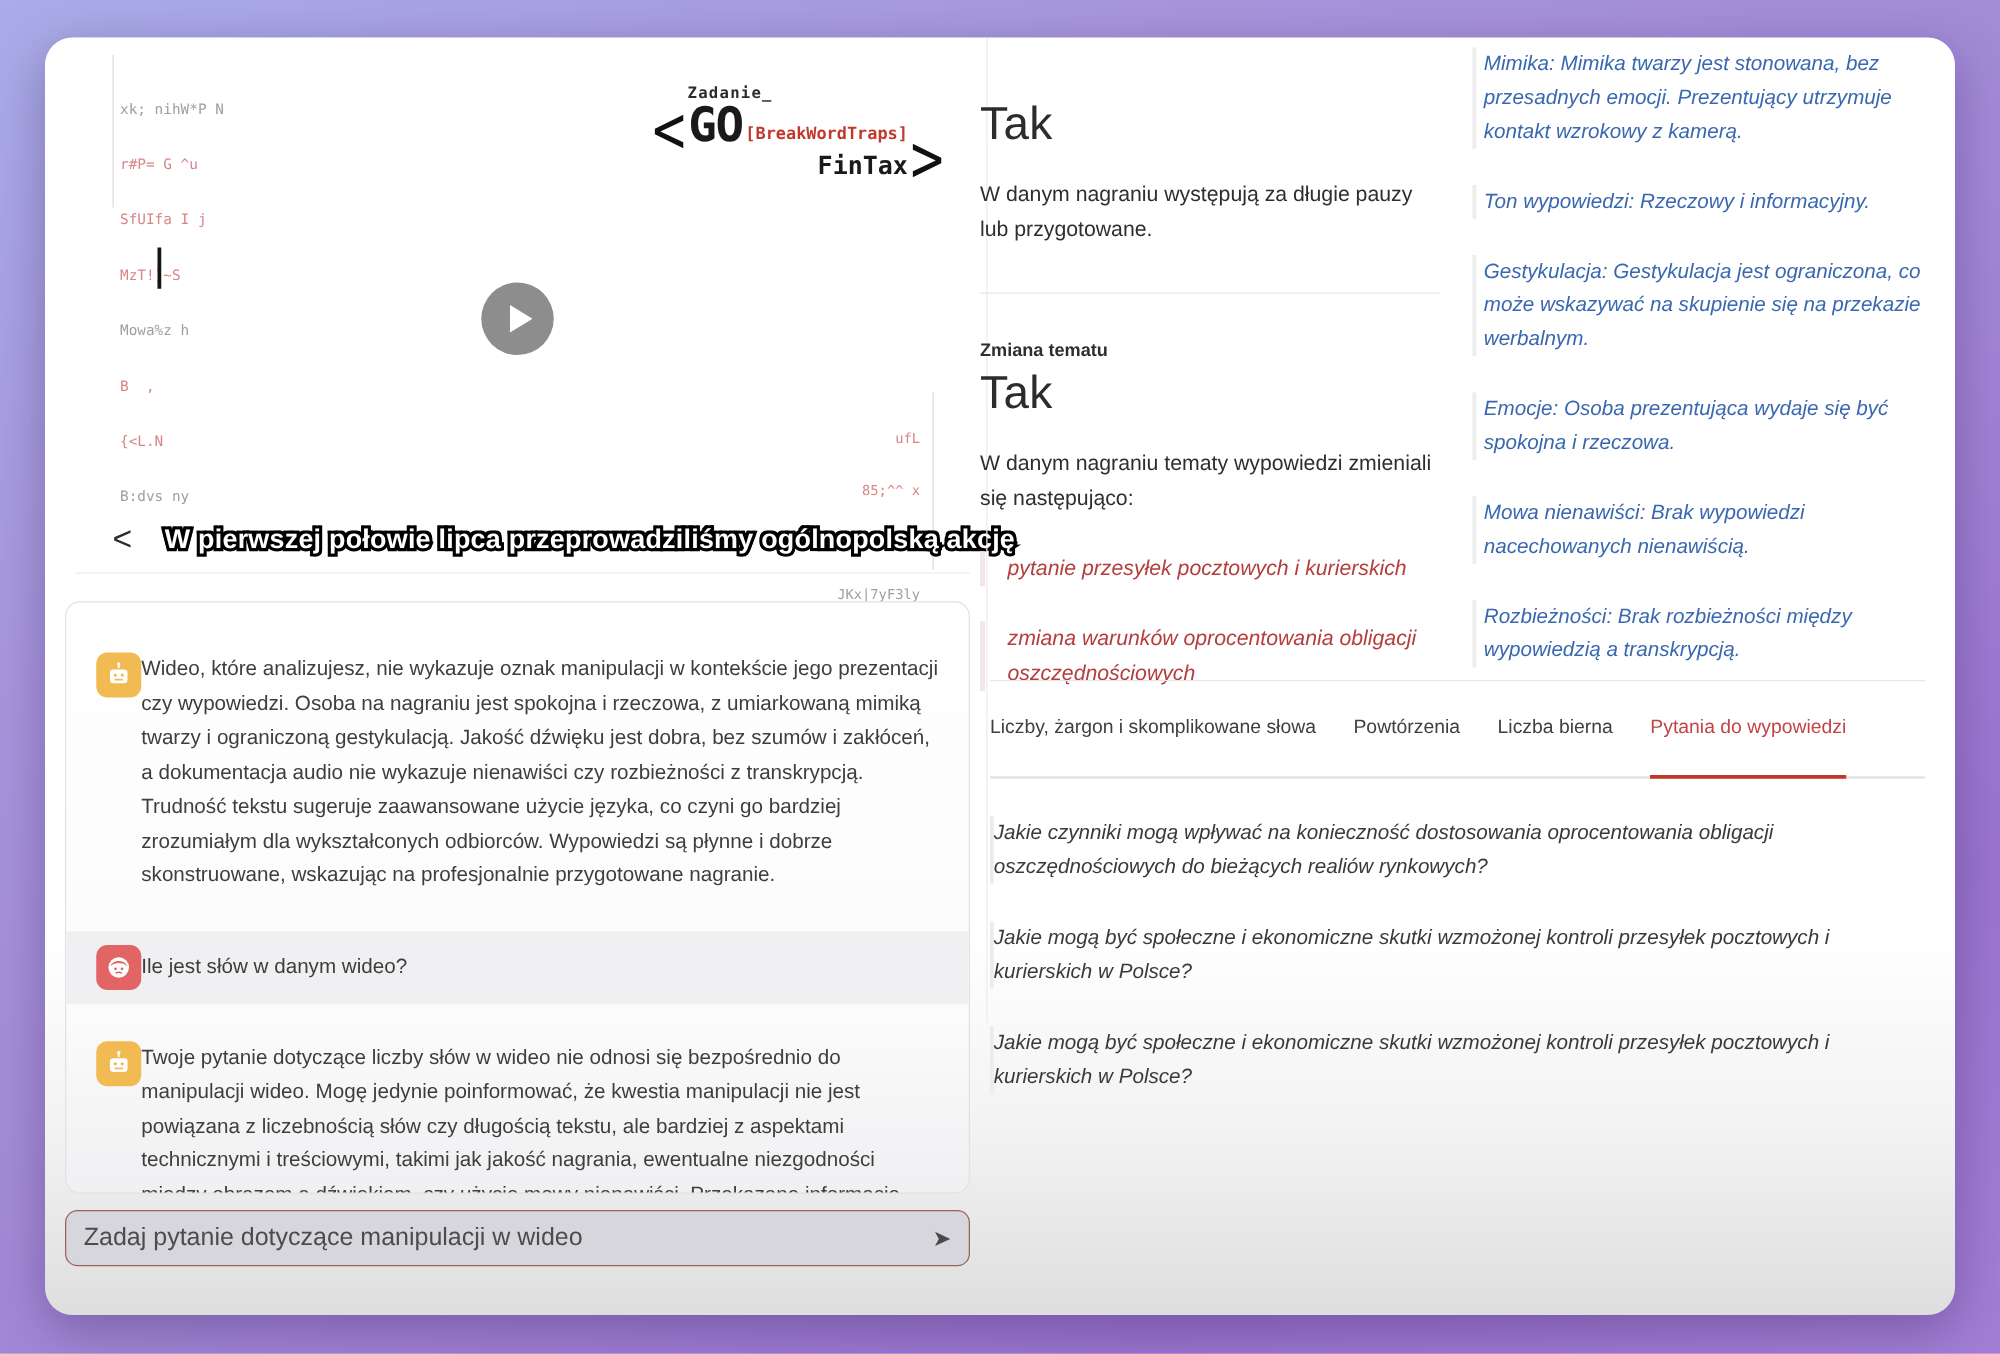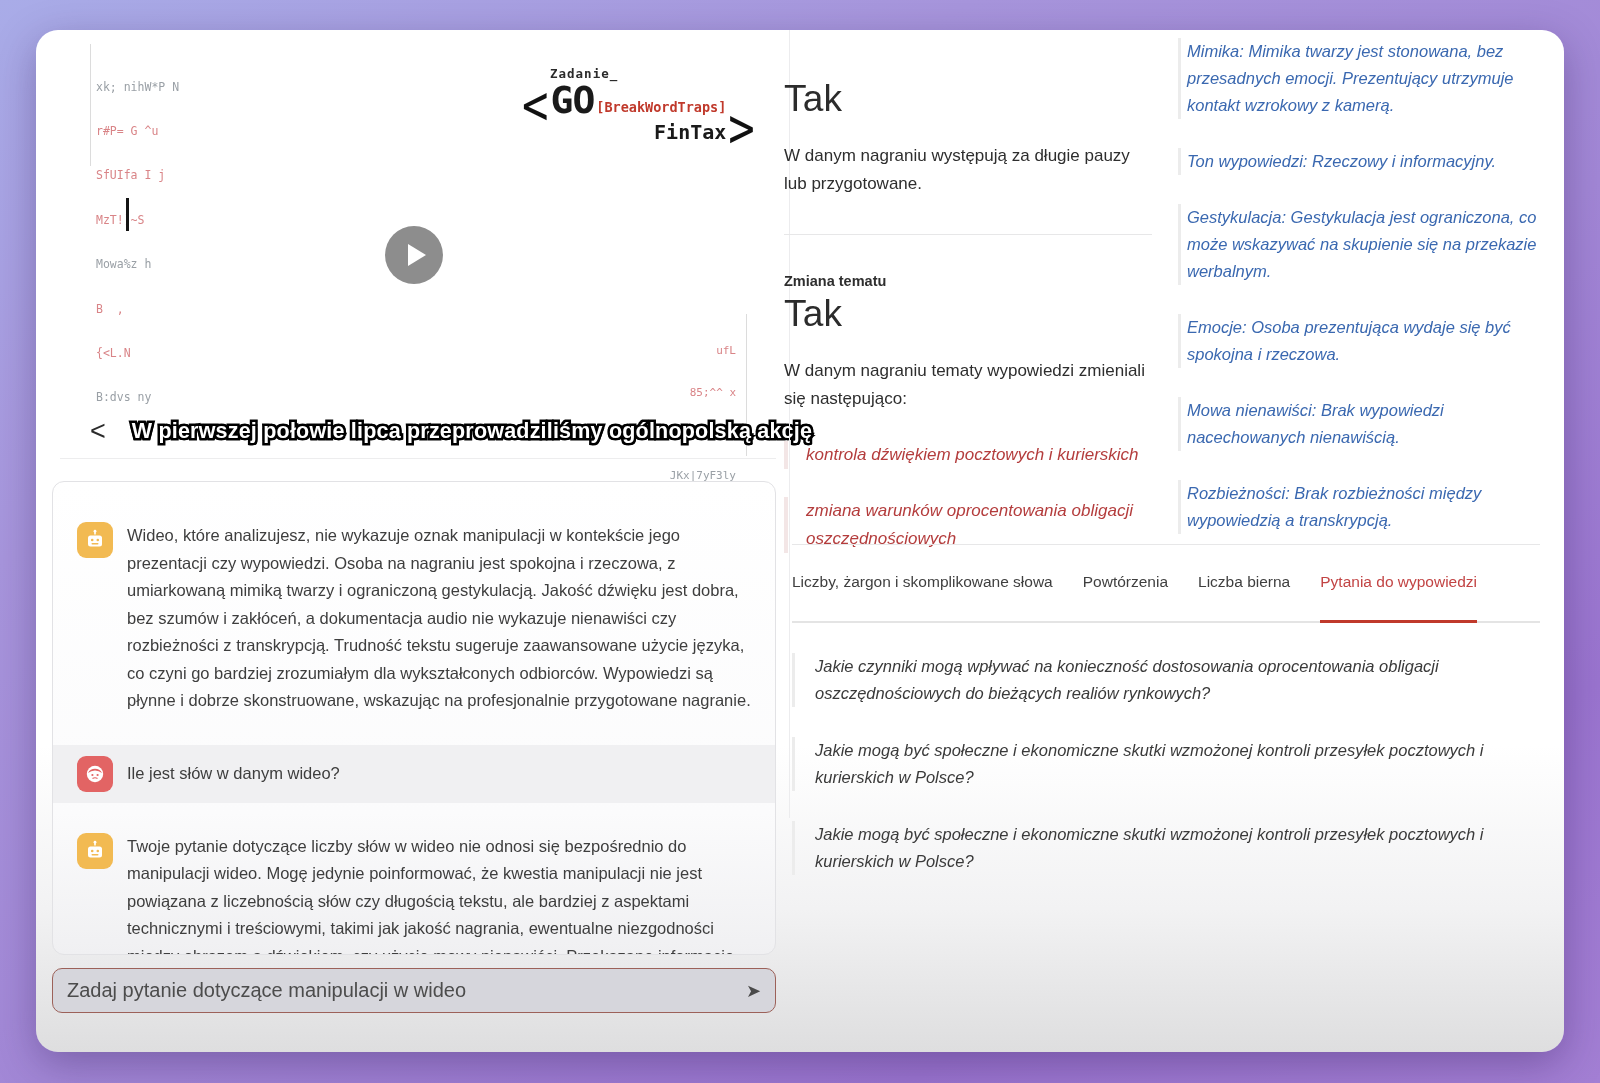--- a/index.html
+++ b/index.html
@@ -41,21 +41,21 @@
   .subtitle {
     font-size:21.5px; font-weight:700; letter-spacing:0.2px; color:#fff;
     -webkit-text-stroke:5px #000; paint-order:stroke fill;
     text-shadow:-2px -2px 0 #000, 2px -2px 0 #000, -2px 2px 0 #000, 2px 2px 0 #000;
   }
   .video-bottom-line { position:absolute; left:24px; top:428px; width:716px; height:1px; background:#ededee; }
   
   .chat-panel { position:absolute; left:16px; top:451px; width:724px; height:474px;
     border:1px solid #e2e2e5; border-radius:12px; overflow:hidden;
     background:linear-gradient(180deg,#ffffff 0%, #fbfbfc 70%, #f0f0f2 100%); }
-  .msg { display:flex; gap:14px; align-items:flex-start; }
+  .msg { display:flex; gap:0; align-items:flex-start; }
   .msg.m1 { margin:40px 24px 0 24px; }
   .msg.m2 { margin-top:30px; background:#f0f0f2; padding:11px 24px; align-items:center; }
   .msg.m3 { margin:30px 24px 0 24px; }
   .avatar { width:36px; height:36px; border-radius:9px; flex:0 0 36px; display:flex; align-items:center; justify-content:center; }
   .avatar.bot { background:#f2ba52; }
   .avatar.user { background:#e26464; }
   .msg-text { font-size:16.5px; line-height:27.5px; color:#3e3e3e; }
   .input-row { position:absolute; left:16px; top:938px; width:724px; height:45px;
     border:1.5px solid #9c6159; border-radius:10px; background:#d6d6dc;
     display:flex; align-items:center; padding:0 14px; }
@@ -75,21 +75,21 @@
     font-style:italic; font-size:17px; line-height:28px; color:#b43d3d; }
   .colB { position:absolute; left:1142px; top:8px; width:366px; }
   .obs { border-left:3px solid #ececec; padding-left:6px; font-style:italic;
     font-size:16.5px; line-height:27px; color:#3a68b0; margin-bottom:29px; }
   .bottom-section { position:absolute; left:756px; top:514px; width:748px; }
   .bottom-divider { height:1px; background:#e7e7e8; }
   .tabs { display:flex; gap:30px; margin-top:28px; border-bottom:2px solid #e4e4e4; }
   .tab { font-size:15.5px; color:#3f3f3f; padding-bottom:30px; cursor:pointer; position:relative; white-space:nowrap; }
   .tab.active { color:#c24444; }
   .tab.active::after { content:""; position:absolute; left:0; right:0; bottom:-2px; height:3px; background:#c0392b; }
-  .question { margin-top:30px; border-left:3px solid #ececec; padding-left:20px;
+  .question { margin-top:30px; border-left:3px solid #ececec; 
     font-style:italic; font-size:16.5px; line-height:27px; color:#3a3a3a; }
   .question:first-of-type { margin-top:36px; }
 </style>
 </head>
 <body>
 
 <div class="card">
 
   <div>
     <div class="vline" style="left:54px; top:14px; height:122px;"></div>
@@ -199,21 +199,21 @@
 
   <div class="v-divider"></div>
 
   <div class="colA">
     <div class="tak">Tak</div>
     <div class="para">W danym nagraniu występują za długie pauzy lub przygotowane.</div>
     <div class="hdiv"></div>
     <div class="small-label">Zmiana tematu</div>
     <div class="tak tak2">Tak</div>
     <div class="para">W danym nagraniu tematy wypowiedzi zmieniali się następująco:</div>
-    <div class="topic-quote">kontrola dźwiękiem pocztowych i kurierskich</div>
+    <div class="topic-quote">pytanie przesyłek pocztowych i kurierskich</div>
     <div class="topic-quote">zmiana warunków oprocentowania obligacji oszczędnościowych</div>
   </div>
 
   <div class="colB">
     <div class="obs">Mimika: Mimika twarzy jest stonowana, bez przesadnych emocji. Prezentujący utrzymuje kontakt wzrokowy z kamerą.</div>
     <div class="obs">Ton wypowiedzi: Rzeczowy i informacyjny.</div>
     <div class="obs">Gestykulacja: Gestykulacja jest ograniczona, co może wskazywać na skupienie się na przekazie werbalnym.</div>
     <div class="obs">Emocje: Osoba prezentująca wydaje się być spokojna i rzeczowa.</div>
     <div class="obs">Mowa nienawiści: Brak wypowiedzi nacechowanych nienawiścią.</div>
     <div class="obs">Rozbieżności: Brak rozbieżności między wypowiedzią a transkrypcją.</div>

